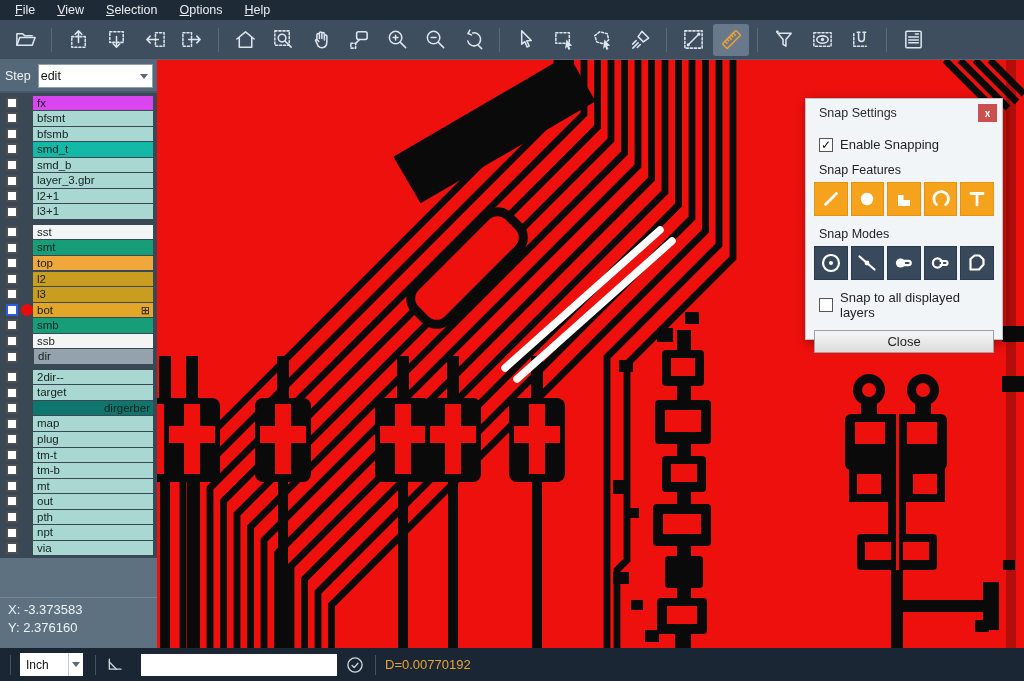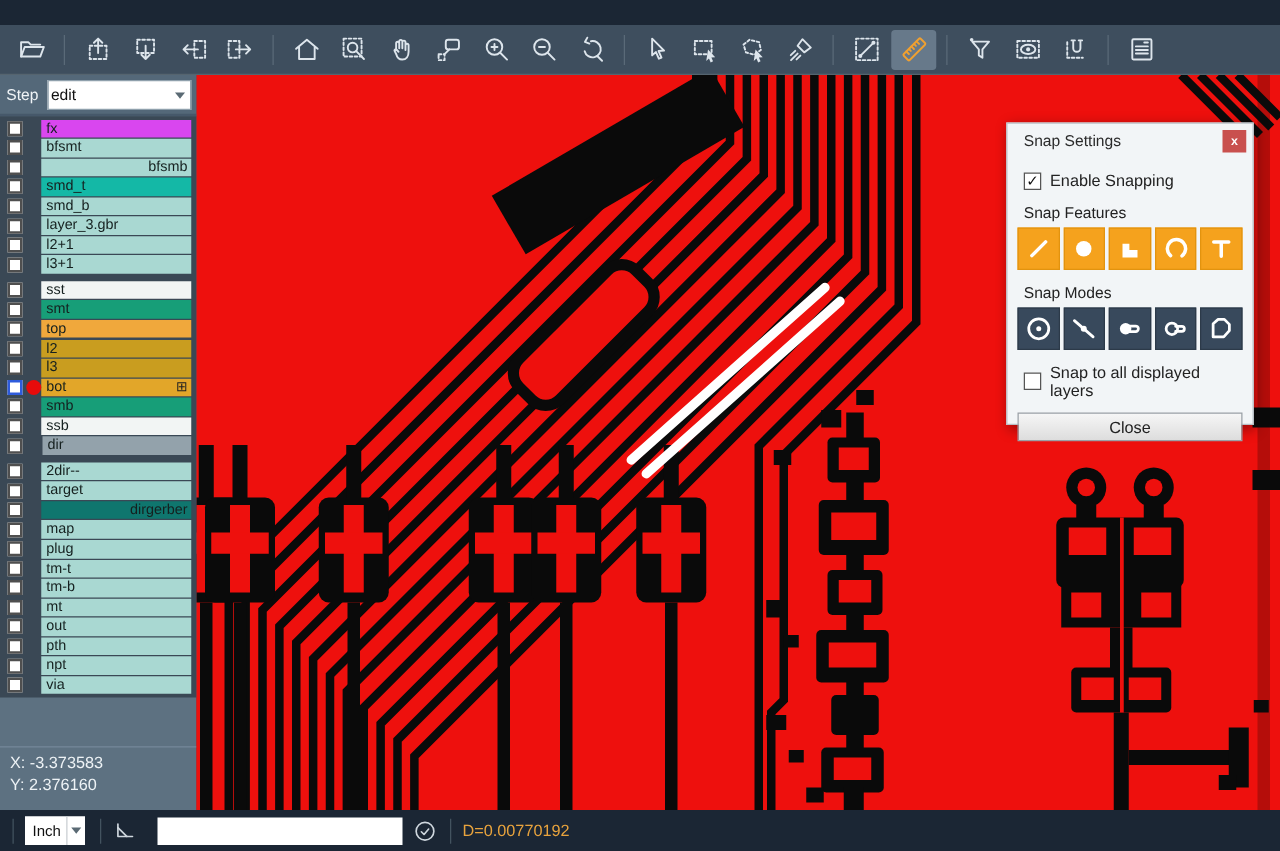--- a/index.html
+++ b/index.html
@@ -72,36 +72,43 @@
           display:flex; align-items:center; justify-content:center; }
   .dic { width:24px; height:24px; stroke:#fff; fill:none; stroke-width:2.2; stroke-linecap:round; stroke-linejoin:round; }
   .dic .fil { fill:#fff; stroke:none; }
   .dlg-close-btn { margin-top:10px; width:100%; height:23px; background:linear-gradient(#f6f6f6,#dddddd);
           border:1px solid #9aa0a6; font-size:13px; color:#222; display:flex; align-items:center; justify-content:center; }
 
   
   .bottombar { position:absolute; left:0; top:648px; width:1024px; height:33px; background:#1b2634;
                display:flex; align-items:center; }
   .bsep { width:1px; height:20px; background:#43535f; }
-  .unit-box { width:48px; height:23px; background:#fff; margin:0 12px 0 9px; display:flex; align-items:center;
+  .unit-box { width:63px; height:23px; background:#fff; margin:0 12px 0 9px; display:flex; align-items:center;
               font-size:12px; color:#111; }
   .unit-box .txt { padding-left:6px; flex:1; }
   .unit-box .chevcell { width:15px; height:100%; border-left:1px solid #c9ced2; display:flex; align-items:center; justify-content:center; }
   .unit-box .chev { width:0; height:0; border-left:4px solid transparent; border-right:4px solid transparent; border-top:5px solid #5a6a74; }
   .bic { width:20px; height:20px; stroke:#cfd7de; fill:none; stroke-width:1.6; stroke-linecap:round; stroke-linejoin:round; }
   .minput { width:196px; height:22px; background:#fff; border:none; margin:0 8px 0 7px; font-size:12px; padding:0 5px;
             font-family:"Liberation Sans",sans-serif; }
   .dist { color:#e8a33d; font-size:13px; margin-left:9px; }
   .mr8 { margin-right:8px; } .ml10 { margin-left:10px; }
 </style>
 </head>
 <body>
 
 <div class="app">
 
+  <div class="menubar">
+      <span class="menu-item"><u>F</u>ile</span>
+      <span class="menu-item"><u>V</u>iew</span>
+      <span class="menu-item"><u>S</u>election</span>
+      <span class="menu-item"><u>O</u>ptions</span>
+      <span class="menu-item"><u>H</u>elp</span>
+    </div>
 
   <div class="toolbar">
     <div class="tbtn">
       <svg class="ic" viewBox="0 0 24 24">
           <path d="M3 18V6h6l2 2h8"></path>
           <path d="M3 18l3-8h16l-3 8z"></path>
         </svg>
     </div>
     <div class="tsep"></div>
     <div class="tbtn">
@@ -395,21 +402,21 @@
             </span>
           </div>
           <div class="lrow">
             <span class="lchk"></span>
             <span class="lcell" style="background: rgb(169, 216, 210);">
               <span>bfsmt</span>
             </span>
           </div>
           <div class="lrow">
             <span class="lchk"></span>
-            <span class="lcell" style="background: rgb(169, 216, 210); justify-content: flex-end;">
+            <span class="lcell" style="background: rgb(169, 216, 210);">
               <span>bfsmb</span>
             </span>
           </div>
           <div class="lrow">
             <span class="lchk"></span>
             <span class="lcell" style="background: #14b8a6;">
               <span>smd_t</span>
             </span>
           </div>
           <div class="lrow">

